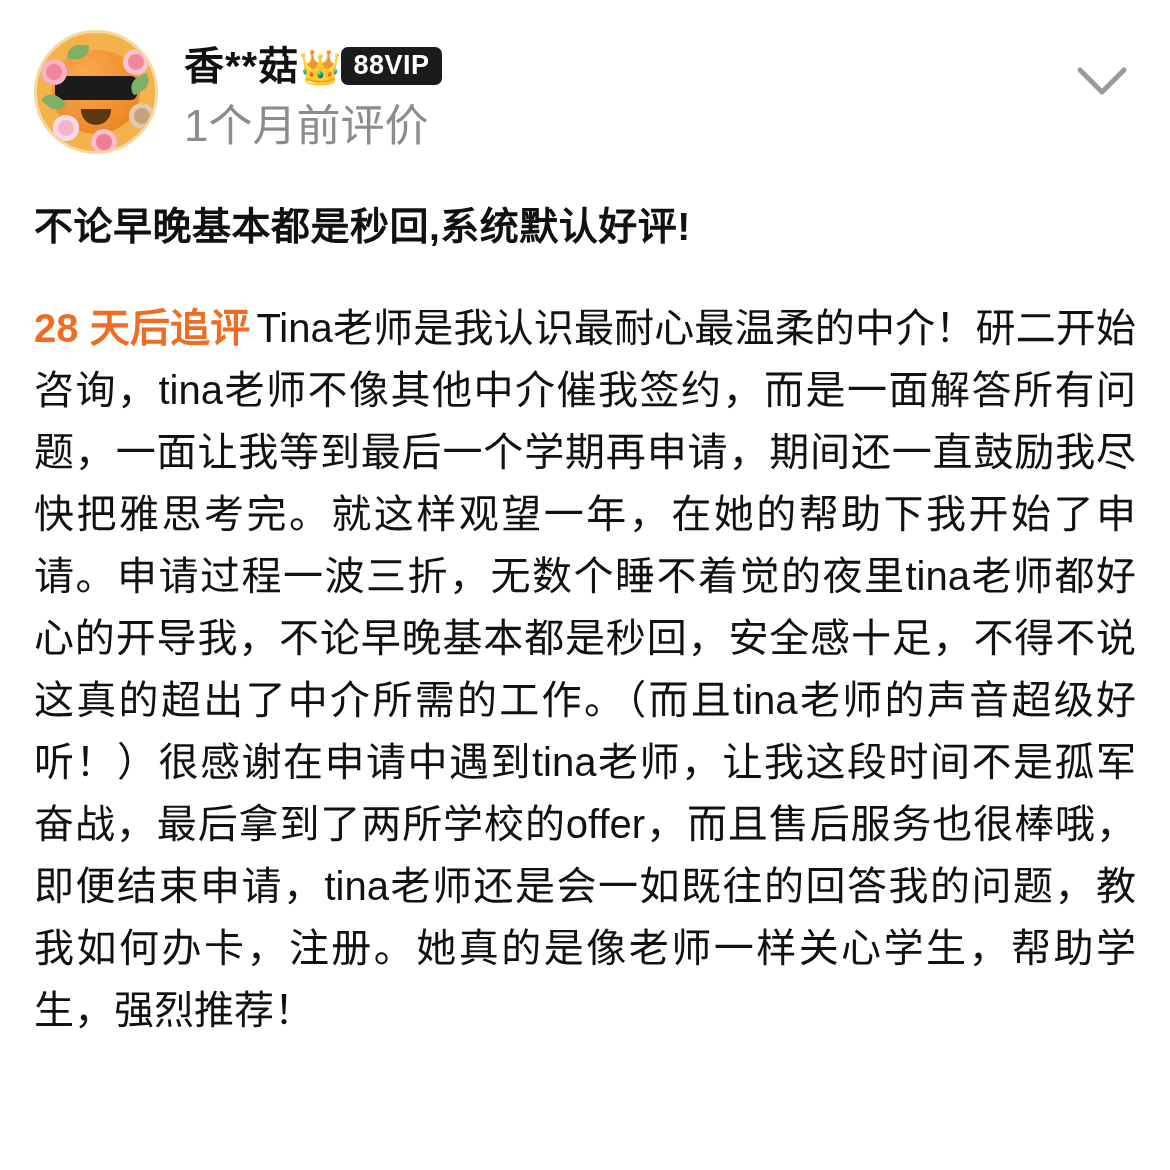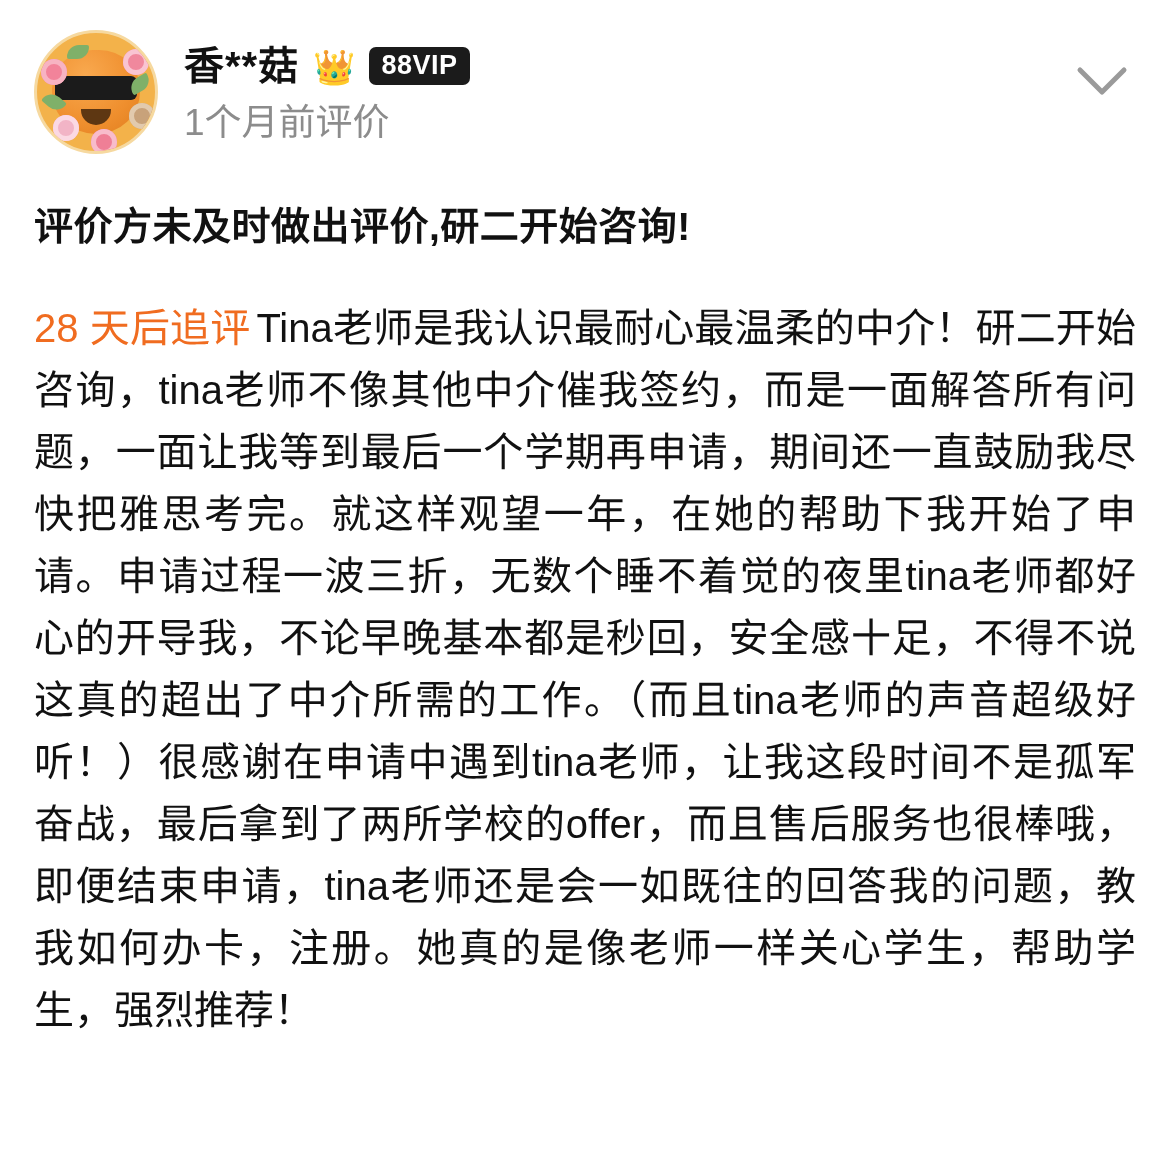--- a/index.html
+++ b/index.html
@@ -96,21 +96,20 @@
   .avatar .l2 { left: 6px; top: 62px; transform: rotate(40deg); }
   .avatar .l3 { left: 92px; top: 44px; transform: rotate(-30deg); }
 
   .header-text {
     margin-left: 26px;
     padding-top: 16px;
   }
   .name-row {
     display: flex;
     align-items: center;
-    gap: 14px;
   }
   .user-name {
     font-size: 40px;
     font-weight: 700;
     color: #111111;
     letter-spacing: 1px;
     line-height: 1;
   }
   .crown-icon {
     font-size: 34px;
@@ -125,21 +124,21 @@
     font-size: 27px;
     font-weight: 700;
     padding: 4px 12px 4px 12px;
     border-radius: 7px;
     letter-spacing: 0.5px;
     line-height: 1.1;
     font-family: "Liberation Sans", "DejaVu Sans", sans-serif;
   }
   .review-time {
     margin-top: 18px;
-    font-size: 37px;
+    font-size: 44px;
     color: #8c8c8c;
     line-height: 1;
   }
   .chevron-btn {
     position: absolute;
     right: 6px;
     top: 30px;
     width: 56px;
     height: 42px;
     cursor: pointer;
@@ -161,21 +160,21 @@
     margin-top: 44px;
     font-size: 40px;
     line-height: 1.55;
     color: #111111;
     font-weight: 500;
     text-align: justify;
     letter-spacing: 0px;
   }
   .append-tag {
     color: #f06c20;
-    font-weight: 400;
+    font-weight: 700;
     margin-right: 6px;
   }
 </style>
 </head>
 <body>
 
 <div class="review-card">
 
   <div class="review-header">
 
@@ -203,20 +202,20 @@
     </div>
 
     <div class="chevron-btn">
       <svg width="56" height="42" viewBox="0 0 56 42" aria-hidden="true">
         <polyline points="6,10 28,32 50,10" fill="none" stroke="#9a9a9a" stroke-width="5" stroke-linecap="round" stroke-linejoin="round"></polyline>
       </svg>
     </div>
   </div>
 
   <div class="review-body">
-    <div class="first-line">评价方未及时做出评价,研二开始咨询!</div>
+    <div class="first-line">不论早晚基本都是秒回,系统默认好评!</div>
 
     <div class="append-block">
       <span class="append-tag">28 天后追评</span><span>Tina老师是我认识最耐心最温柔的中介！研二开始咨询，tina老师不像其他中介催我签约，而是一面解答所有问题，一面让我等到最后一个学期再申请，期间还一直鼓励我尽快把雅思考完。就这样观望一年，在她的帮助下我开始了申请。申请过程一波三折，无数个睡不着觉的夜里tina老师都好心的开导我，不论早晚基本都是秒回，安全感十足，不得不说这真的超出了中介所需的工作。（而且tina老师的声音超级好听！）很感谢在申请中遇到tina老师，让我这段时间不是孤军奋战，最后拿到了两所学校的offer，而且售后服务也很棒哦，即便结束申请，tina老师还是会一如既往的回答我的问题，教我如何办卡，注册。她真的是像老师一样关心学生，帮助学生，强烈推荐！</span>
     </div>
   </div>
 
 </div>
 
 </body></html>

